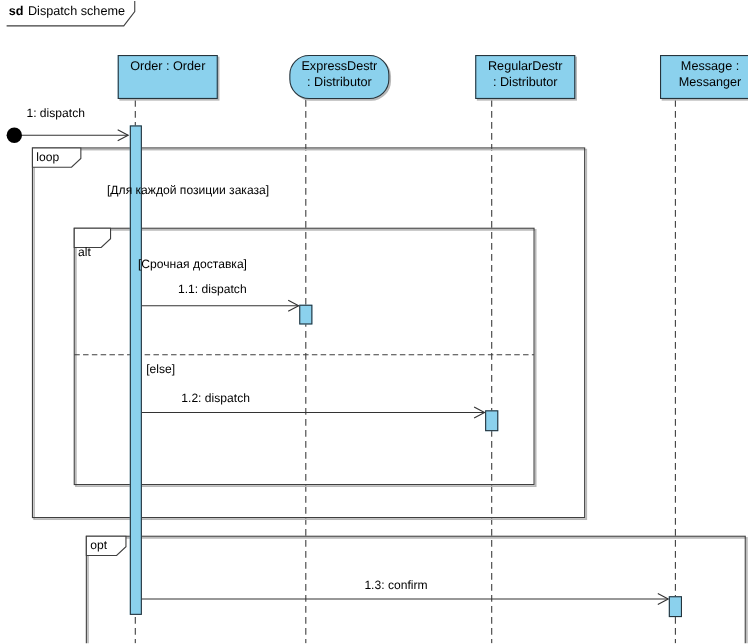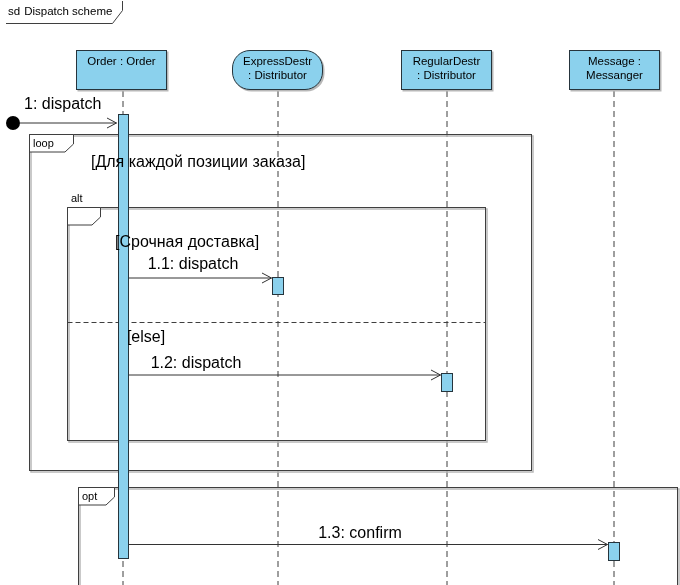--- a/index.html
+++ b/index.html
@@ -21,56 +21,57 @@
   .sep    { stroke: var(--line, #3f3f3f); stroke-width: 1; stroke-dasharray: 5 3; }
   .msg    { stroke: #333; stroke-width: 1; }
   .head   { stroke: #333; stroke-width: 1; fill: none; }
   .pent   { fill: #fff; stroke: var(--line, #3f3f3f); stroke-width: 1; }
   .tab    { fill: none; stroke: var(--line, #3f3f3f); stroke-width: 1; }
 
   
   .ovl { position: absolute; z-index: 2; }
 
   .title { left: 8px; top: 5px; font-size: 11.5px; white-space: nowrap; }
-  .title .kw { font-weight: normal; }
+  .title .kw { font-weight: bold; }
   .title .nm { margin-left: 4px; }
 
   .hdr {
     width: 91px; height: 40px; top: 50px;
     box-sizing: border-box;
     background: var(--element-fill, #8bd1ed);
     border: 1.5px solid var(--element-border, #26343c);
     box-shadow: 1.5px 1.5px 0 var(--shadow, #b8b8b8);
     font-size: 11.5px; line-height: 13.5px;
     text-align: center; padding-top: 4px;
     white-space: pre-line;
+    margin-left: 31px;
   }
   .hdr-order   { left: 76px;  }
   .hdr-express { left: 232px; border-radius: 18px; }
   .hdr-regular { left: 401px; }
   .hdr-message { left: 569px; }
 
   .bar {
     box-sizing: border-box;
     background: var(--element-fill, #8bd1ed);
     border: 1px solid var(--element-border, #26343c);
   }
   .bar-order   { left: 118px; top: 114px; width: 11px; height: 445px; }
   .box-express { left: 272px; top: 277px; width: 12px; height: 18px; }
   .box-regular { left: 441px; top: 373px; width: 12px; height: 19px; }
   .box-message { left: 608px; top: 542px; width: 12px; height: 19px; }
 
   .op { font-size: 11px; font-weight: normal; line-height: 13px; }
   .op-loop { left: 33px; top: 137px; width: 36px; }
-  .op-alt  { left: 71px; top: 192px; width: 26px; }
+  .op-alt  { left: 71px; top: 224px; width: 26px; }
   .op-opt  { left: 82px; top: 490px; width: 30px; }
 
-  .lbl { font-size: 16px; line-height: 13px; white-space: nowrap; }
+  .lbl { font-size: 11px; line-height: 13px; white-space: nowrap; }
   .ctr { text-align: center; }
-  .g-loop  { left: 91px;  top: 155px; width: 160px; }
+  .g-loop  { left: 91px;  top: 167px; width: 160px; }
   .g-alt1  { left: 115px; top: 235px; width: 120px; }
   .g-else  { left: 116px;  top: 330px; width: 60px;  }
   .g-opt   { left: 125px; top: 517px; }
   .m1      { left: 24px;  top: 97px;  }
   .m11     { left: 133px; top: 257px; width: 120px; }
   .m12     { left: 136px; top: 356px; width: 120px; }
   .m13     { left: 300px; top: 526px; width: 120px; }
 </style>
 </head>
 <body>

